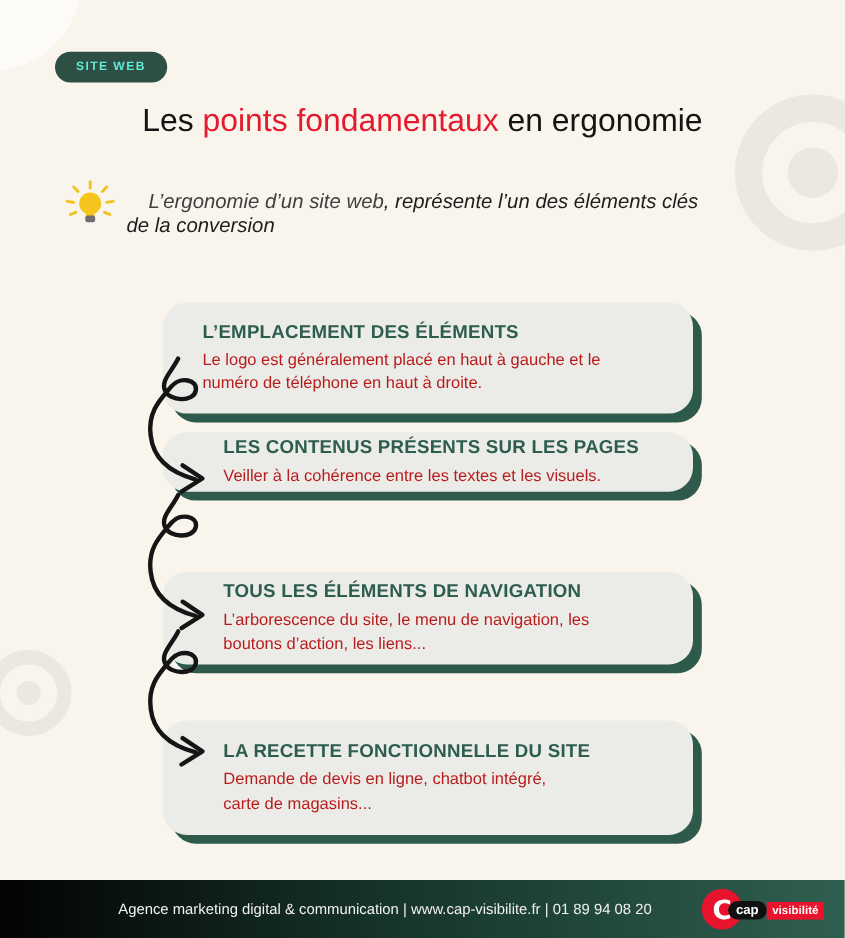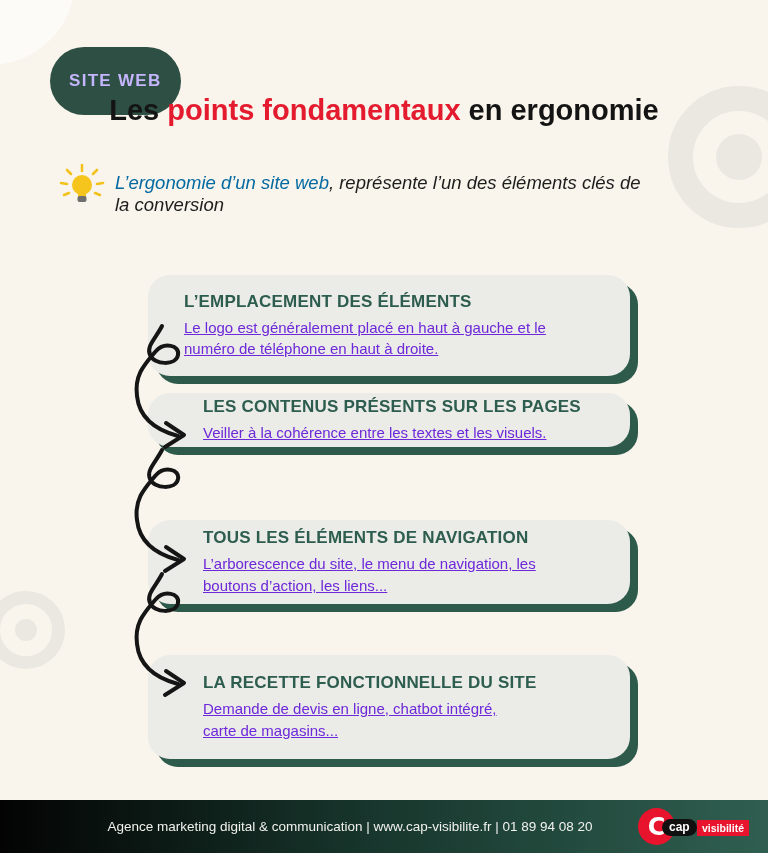--- a/index.html
+++ b/index.html
@@ -27,50 +27,50 @@
     border-radius:50%; border:13px solid #eae8e1;
   }
   .donut-dot {
     position:absolute; left:15px; top:619px; width:22px; height:22px;
     border-radius:50%; background:#eae8e1;
   }
 
   
   .badge {
     position:absolute; left:50px; top:47px;
-    background:#2e4f44; color:#c4b5fd;
-    font-size:17px; font-weight:700; letter-spacing:1.3px;
-    padding:24px 19px; border-radius:999px;
+    background:#2e4f44; color:#5eead4;
+    font-size:11px; font-weight:700; letter-spacing:1.3px;
+    padding:8px 19px; border-radius:999px;
   }
   .main-title {
     position:absolute; left:0; top:94px; width:768px;
-    text-align:center; font-size:29px; font-weight:700; color:#141414;
+    text-align:center; font-size:29px; font-weight:400; color:#141414;
   }
   .main-title .hl { color:#e41b2e; }
 
   .intro {
     position:absolute; left:115px; top:172px; width:545px;
     font-style:italic; font-size:18.5px; line-height:1.2; color:#1d1d1d;
   }
-  .intro .hl { color:#0369a1; }
+  .intro .hl { color:#404040;margin-left:20px; }
   .bulb { position:absolute; left:58px; top:164px; }
 
   
   .card {
     position:absolute; left:148px; width:482px;
     background:#ebebe8; border-radius:22px;
     box-shadow:8px 8px 0 0 #2d5a4b;
     display:flex; flex-direction:column; justify-content:center;
     padding:12px 28px 12px 36px;
   }
   .card-title {
     color:#2d5d4e; font-weight:700; font-size:17px;
     letter-spacing:0.2px; margin-bottom:5px; white-space:nowrap;
   }
-  .card-desc { color:#6d28d9; font-size:15px; line-height:1.42;text-decoration:underline; }
+  .card-desc { color:#b91c1c; font-size:15px; line-height:1.42; }
   .card-1 { top:275px; height:101px; }
   .card-2 { top:393px; height:54px; padding-left:55px; }
   .card-3 { top:520px; height:84px; padding-left:55px; }
   .card-4 { top:655px; height:104px; padding-left:55px; }
   .card-1 .card-desc { max-width:378px; }
   .card-3 .card-desc { max-width:380px; }
   .card-4 .card-desc { max-width:330px; }
 
   .arrow { position:absolute; width:70px; height:130px; z-index:5; }
   .arrow-1 { left:126px; top:322px; }

